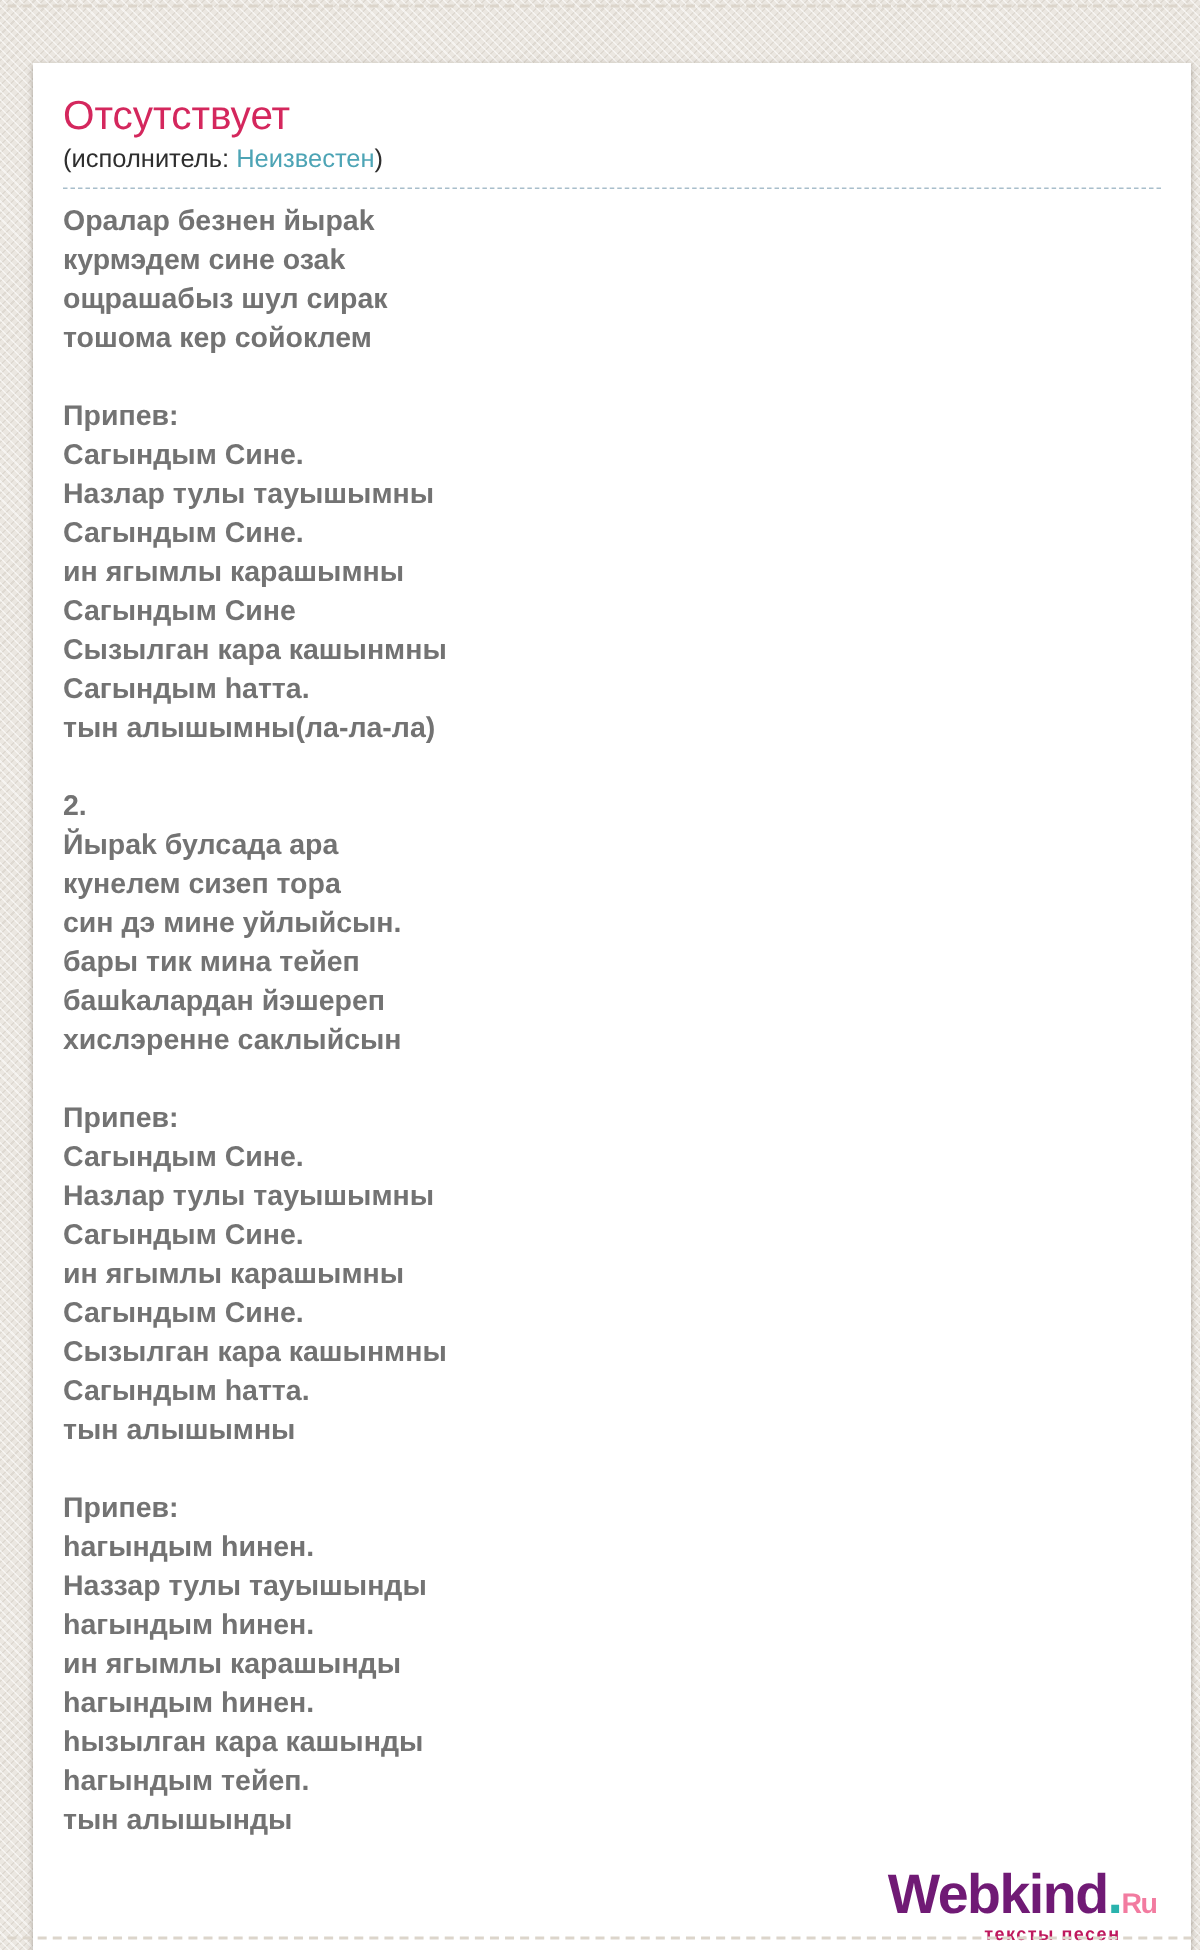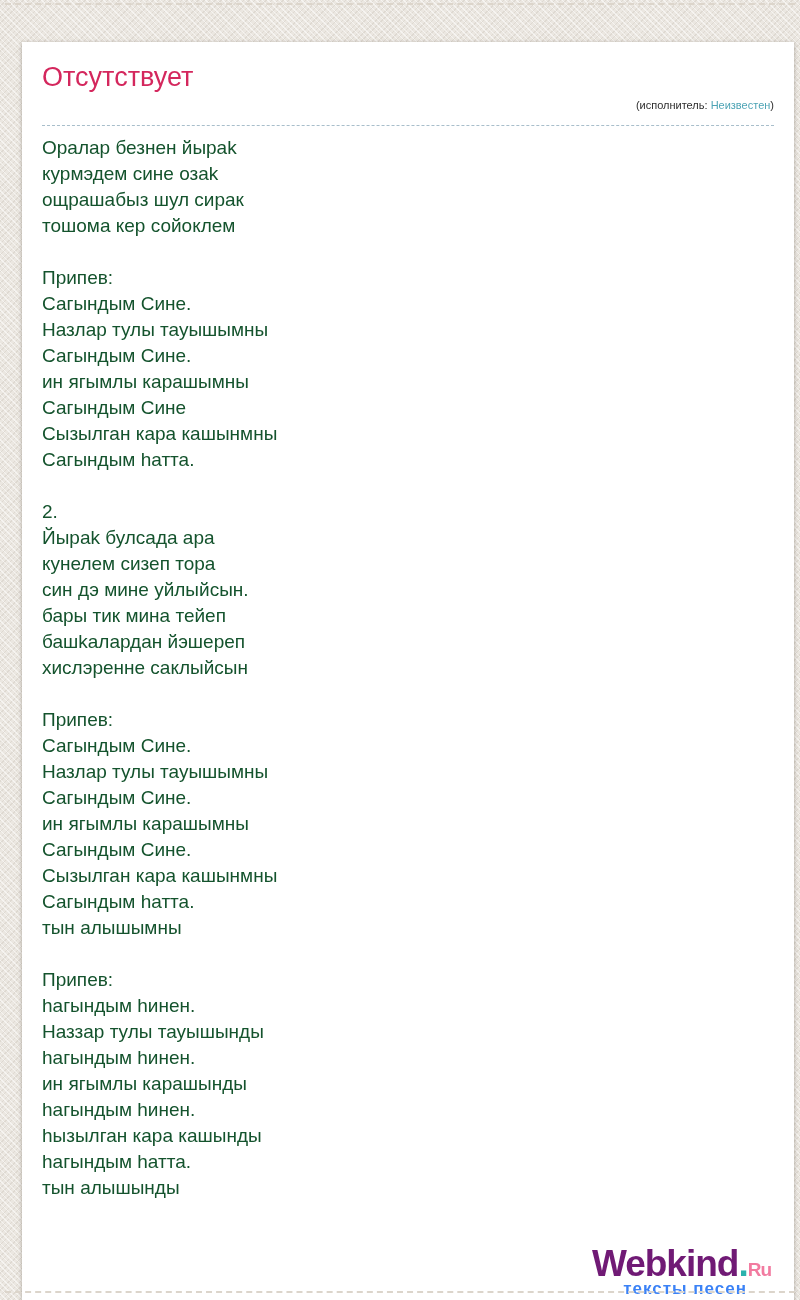--- a/index.html
+++ b/index.html
@@ -43,36 +43,36 @@
   }
   .title {
     margin: 0;
     font-size: 27px;
     line-height: 30px;
     font-weight: 400;
     color: #d4275d;
   }
   .artist-line {
     margin-top: 3px;
-    font-size: 11px;
+    font-size: 17px;
     line-height: 21px;
     color: #2e2e2e;
-    text-align: right;
   }
   .artist-link {
     color: #4da4b5;
     text-decoration: none;
     cursor: pointer;
   }
 
   .lyrics {
     margin: 9px 20px 0 20px;
     font-size: 19px;
     line-height: 26px;
-    color: #14532d;
+    color: #737373;
+    font-weight: bold;
   }
   .lyric-line { white-space: pre-wrap; }
 
   .logo {
     position: absolute;
     right: 23px;
     bottom: 5px;
     text-align: right;
     cursor: pointer;
   }
@@ -81,24 +81,24 @@
     line-height: 38px;
     letter-spacing: -1px;
     white-space: nowrap;
   }
   .logo-web { font-size: 37px; color: #701a75; }
   .logo-dot { font-size: 37px; color: #2ab3ad; }
   .logo-ru  { font-size: 19px; color: #f27ba0; }
   .logo-tagline {
     margin-top: -8px;
     padding-right: 24px;
-    font-size: 17px;
+    font-size: 12px;
     font-weight: bold;
     letter-spacing: 1px;
-    color: #3b82f6;
+    color: #be185d;
     line-height: 14px;
   }
 </style>
 </head>
 <body>
 
 <div class="stitch stitch-top"></div>
 
 <div class="card">
 
@@ -114,20 +114,21 @@
       <div class="lyric-line">тошома кер сойоклем</div>
       <div class="lyric-line">&nbsp;</div>
       <div class="lyric-line">Припев:</div>
       <div class="lyric-line">Сагындым Сине.</div>
       <div class="lyric-line">Назлар тулы тауышымны</div>
       <div class="lyric-line">Сагындым Сине.</div>
       <div class="lyric-line">ин ягымлы карашымны</div>
       <div class="lyric-line">Сагындым Сине</div>
       <div class="lyric-line">Сызылган кара кашынмны</div>
       <div class="lyric-line">Сагындым hатта.</div>
+      <div class="lyric-line">тын алышымны(ла-ла-ла)</div>
       <div class="lyric-line">&nbsp;</div>
       <div class="lyric-line">2.</div>
       <div class="lyric-line">Йыраk булсада ара</div>
       <div class="lyric-line">кунелем сизеп тора</div>
       <div class="lyric-line">син дэ мине уйлыйсын.</div>
       <div class="lyric-line">бары тик мина тейеп</div>
       <div class="lyric-line">башkалардан йэшереп</div>
       <div class="lyric-line">хислэренне саклыйсын</div>
       <div class="lyric-line">&nbsp;</div>
       <div class="lyric-line">Припев:</div>
@@ -140,21 +141,21 @@
       <div class="lyric-line">Сагындым hатта.</div>
       <div class="lyric-line">тын алышымны</div>
       <div class="lyric-line">&nbsp;</div>
       <div class="lyric-line">Припев:</div>
       <div class="lyric-line">hагындым hинен.</div>
       <div class="lyric-line">Наззар тулы тауышынды</div>
       <div class="lyric-line">hагындым hинен.</div>
       <div class="lyric-line">ин ягымлы карашынды</div>
       <div class="lyric-line">hагындым hинен.</div>
       <div class="lyric-line">hызылган кара кашынды</div>
-      <div class="lyric-line">hагындым hатта.</div>
+      <div class="lyric-line">hагындым тейеп.</div>
       <div class="lyric-line">тын алышынды</div>
     </div>
 
   <div class="logo">
     <div class="logo-main"><span class="logo-web">Webkind</span><span class="logo-dot">.</span><span class="logo-ru">Ru</span></div>
     <div class="logo-tagline">тексты песен</div>
   </div>
 
 </div>
 

